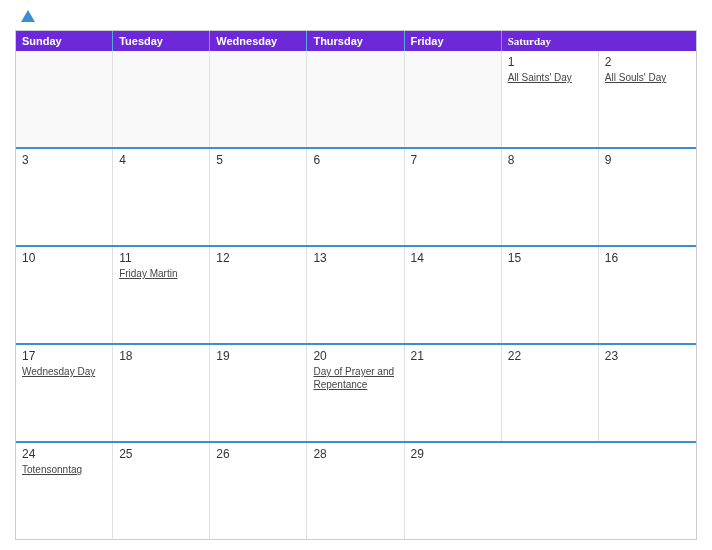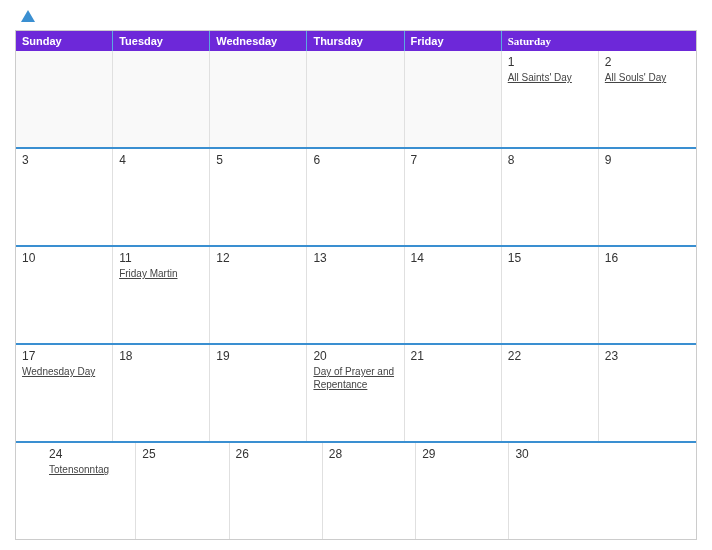--- a/index.html
+++ b/index.html
@@ -87,21 +87,20 @@
       flex: 1;
     }
     .cal-week {
       display: grid;
       grid-template-columns: repeat(7, 1fr);
       flex: 1;
       border-bottom: 2px solid #3a8fd1;
     }
     .cal-week:last-child {
       border-bottom: none;
-      margin-left: 27px;
     }
     .cal-cell {
       border-right: 1px solid #e0e0e0;
       padding: 4px 6px;
       font-size: 11px;
       vertical-align: top;
       min-height: 70px;
       background: #fff;
     }
     .cal-cell:last-child {
@@ -245,19 +244,16 @@
           </div>
           <div class="cal-cell">
             <span class="day-num">26</span>
           </div>
           <div class="cal-cell">
             <span class="day-num">28</span>
           </div>
           <div class="cal-cell">
             <span class="day-num">29</span>
           </div>
-          <div class="cal-cell">
-            <span class="day-num">30</span>
-          </div>
         </div>
       </div>
   </div>
 </div>
 
 </body></html>

